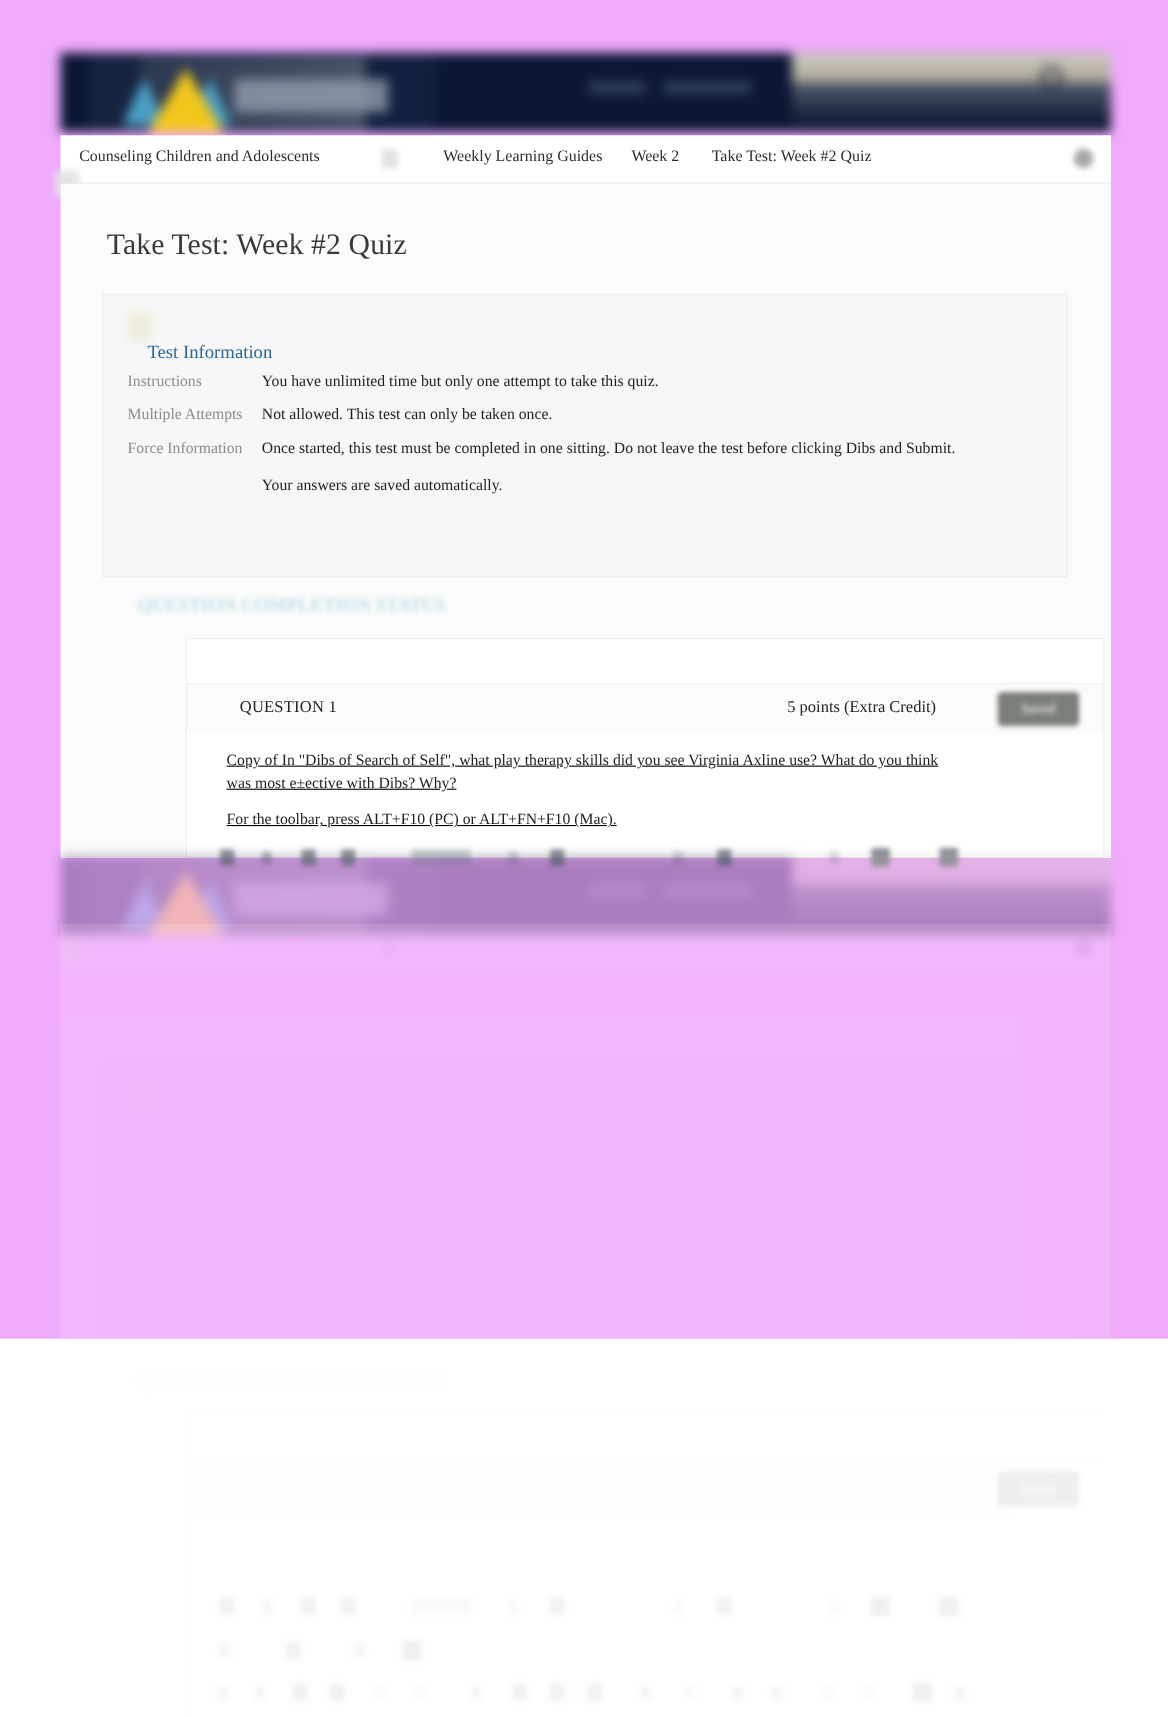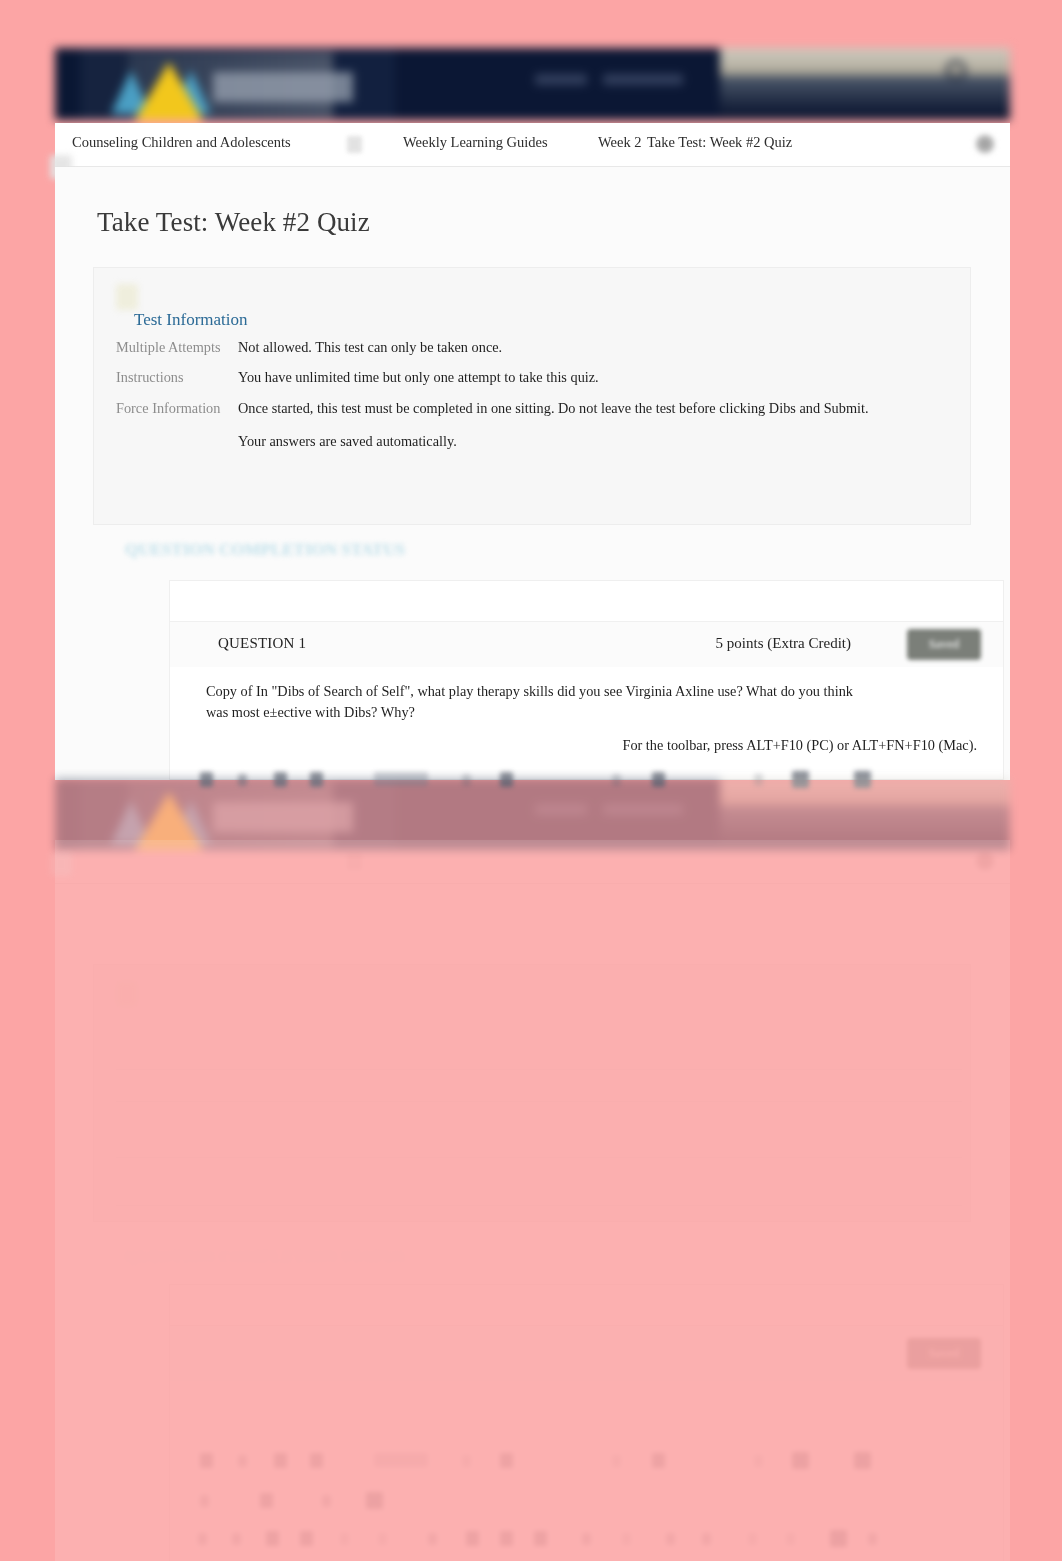--- a/index.html
+++ b/index.html
@@ -8,22 +8,22 @@
     width: 1062px;
     height: 1561px;
     background: #ffffff;
     font-family: "Liberation Serif", "DejaVu Serif", serif;
     overflow: hidden;
   }
 
   #page {
     position: relative;
     width: 1062px;
-    height: 1561px;
-    background: #fca5a5;
+    height: 1217px;
+    background: #f0abfc;
   }
 
   
   .brandbar {
     position: absolute;
     left: 55px;
     width: 955px;
     height: 72px;
     background: #0a1733;
     overflow: hidden;
@@ -215,20 +215,21 @@
     white-space: nowrap;
   }
 
   
   .q-card {
     position: absolute;
     left: 114px;
     width: 835px;
     background: #ffffff;
     border: 1px solid #efefef;
+    text-decoration: underline;
   }
   .q-spacer { height: 40px; }
   .q-head {
     position: relative;
     height: 46px;
     background: #fbfbfb;
     border-top: 1px solid #f0f0f0;
   }
   .q-num {
     position: absolute;
@@ -263,21 +264,20 @@
   .q-text {
     font-size: 14.3px;
     line-height: 1.45;
     color: #1f1f1f;
     max-width: 670px;
   }
   .q-hint {
     margin-top: 15px;
     font-size: 14.3px;
     color: #1f1f1f;
-    text-align: right;
   }
 
   
   .toolbar-rows { padding: 8px 0 0 12px; }
   .tb-row {
     position: relative;
     height: 26px;
   }
   .tb-ico {
     position: absolute;
@@ -321,43 +321,43 @@
     <div class="nav-pill" style="left:668px; top:26px; width:48px;"></div>
     <div class="header-photo"></div>
     <div class="header-photo2"></div>
     <div class="header-search"></div>
   </div>
 
   <div class="crumbbar" style="top:123px;">
     <span class="crumb" style="left:17px;">Counseling Children and Adolescents</span>
     <span class="crumb-sep-icon" style="left:292px;"></span>
     <span class="crumb" style="left:348px;text-align:center;">Weekly Learning Guides</span>
-    <span class="crumb" style="left:519px;margin-left:24px;">Week 2</span>
+    <span class="crumb" style="left:519px;">Week 2</span>
     <span class="crumb" style="left:592px;">Take Test: Week #2 Quiz</span>
     <span class="gear-icon-blur"></span>
   </div>
   <div class="left-edge-icon"></div>
 
   <div class="content" style="top:167px; height:613px;">
 
     <div class="page-title" style="top:40px;">Take Test: Week #2 Quiz</div>
 
     <div class="info-panel" style="top:100px; height:258px;">
       <div class="info-icon-blur"></div>
       <div class="info-title">Test Information</div>
 
       <table class="info-table">
         <tbody>
         <tr>
+          <td class="lbl">Instructions</td>
+          <td class="val">You have unlimited time but only one attempt to take this quiz.</td>
+        </tr>
+        <tr>
           <td class="lbl">Multiple Attempts</td>
           <td class="val">Not allowed. This test can only be taken once.</td>
-        </tr>
-        <tr>
-          <td class="lbl">Instructions</td>
-          <td class="val">You have unlimited time but only one attempt to take this quiz.</td>
         </tr>
         <tr>
           <td class="lbl">Force Information</td>
           <td class="val">
             <span>Once started, this test must be completed in one sitting. Do not leave the test before clicking</span>
             <span class="inline-btn-word">Dibs and Submit</span><span>.</span>
             <span class="val-sub">Your answers are saved automatically.</span>
           </td>
         </tr>
       </tbody>

